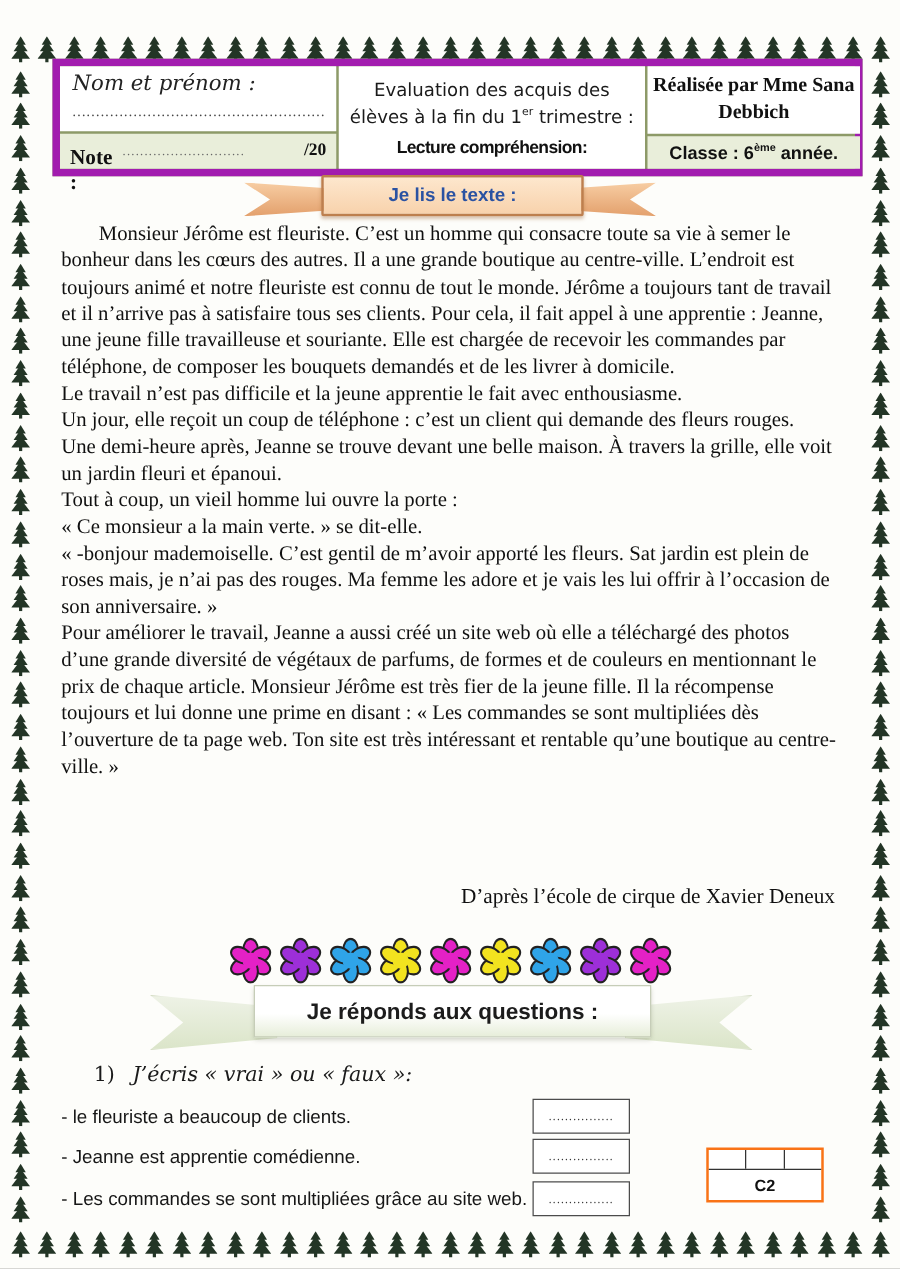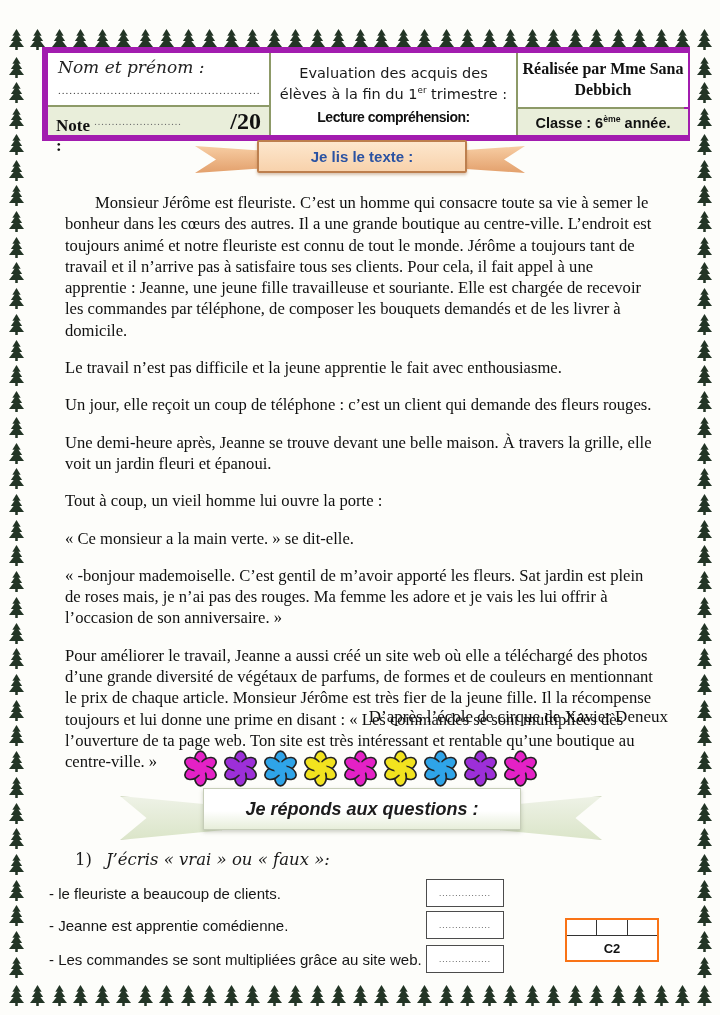--- a/index.html
+++ b/index.html
@@ -19,21 +19,21 @@
     grid-template-columns:221px 245px 170px;border:6px solid #a21caf;background:#8d9a68;grid-gap:2px;}
   .hcol{display:flex;flex-direction:column;grid-gap:2px;gap:2px;}
   .hcell{background:#fff;position:relative;}
   .hcell.green{background:#e9eeda;}
   .name-cell{flex:1;padding:4px 8px 2px 10px;}
   .name-label{font-family:"DejaVu Serif",serif;font-style:italic;font-size:17px;color:#222;}
   .name-dots{display:block;margin-top:7px;font-size:11px;letter-spacing:1px;color:#444;overflow:hidden;white-space:nowrap;}
   .note-cell{height:28px;display:flex;align-items:center;padding:0 8px;}
   .note-label{font-family:"Liberation Serif",serif;font-weight:bold;font-size:17px;color:#111;margin-top:30px;}
   .note-dots{flex:0 1 auto;font-size:10px;color:#666;letter-spacing:1px;overflow:hidden;white-space:nowrap;max-width:120px;}
-  .note-total{font-weight:bold;font-size:24px;color:#111;margin-left:48px;}
+  .note-total{font-weight:bold;font-size:14px;color:#111;margin-left:48px;}
   .title-cell{flex:1;display:flex;flex-direction:column;align-items:center;justify-content:center;padding:2px 6px;text-align:center;}
   .eval-title{font-family:"DejaVu Sans",sans-serif;font-size:14.5px;color:#1a1a1a;line-height:1.45;}
   .eval-sub{font-family:"Liberation Sans",sans-serif;font-weight:bold;font-size:14px;letter-spacing:-0.5px;color:#111;margin-top:4px;}
   .author-cell{flex:1;display:flex;align-items:center;justify-content:center;text-align:center;padding:2px;}
   .author-text{font-family:"Liberation Serif",serif;font-weight:bold;font-size:16px;line-height:1.3;color:#111;}
   .class-cell{height:26px;display:flex;align-items:center;justify-content:center;}
   .class-text{font-family:"Liberation Sans",sans-serif;font-weight:bold;font-size:14.5px;color:#111;}
   sup{font-size:0.6em;}
 
   
@@ -42,29 +42,29 @@
   .ribbon1 .tail.l{left:0;clip-path:polygon(0 0,100% 18%,100% 82%,0 100%,30% 50%);}
   .ribbon1 .tail.r{right:0;clip-path:polygon(100% 0,0 18%,0 82%,100% 100%,70% 50%);}
   .ribbon1 .box{position:absolute;left:62px;top:1px;width:206px;height:29px;background:linear-gradient(#fde7cd,#f8d2ac);
     border:2px solid #bd7f4e;border-radius:2px;display:flex;align-items:center;justify-content:center;
     box-shadow:0 2px 3px rgba(150,90,40,.35);}
   .ribbon1 .box span{font-family:"Liberation Sans",sans-serif;font-weight:bold;font-size:15px;color:#2a52a2;}
 
   
   .reading-text{position:absolute;left:49px;top:176px;width:624px;font-family:"Liberation Serif",serif;
     font-size:16.6px;line-height:21.3px;color:#101010;}
-  .reading-text p{margin:16px;}
+  .reading-text p{margin:0;}
   .reading-text p.indent{text-indent:30px;}
   .attribution{position:absolute;right:52px;top:707px;font-family:"Liberation Serif",serif;font-size:17px;color:#101010;}
 
   
   .flowers{position:absolute;left:0;right:0;top:750px;display:flex;justify-content:center;gap:3px;}
 
   
-  .ribbon2{position:absolute;left:120px;top:786px;width:482px;height:56px;font-style:italic;}
+  .ribbon2{position:absolute;left:120px;top:786px;width:482px;height:56px;}
   .ribbon2 .tail{position:absolute;top:10px;width:100px;height:42px;background:linear-gradient(#eef2e6,#dbe5c9);border:1px solid #cfd8bd;}
   .ribbon2 .tail.l{left:0;clip-path:polygon(0 0,100% 22%,100% 78%,0 100%,26% 50%);}
   .ribbon2 .tail.r{right:0;clip-path:polygon(100% 0,0 22%,0 78%,100% 100%,74% 50%);}
   .ribbon2 .box{position:absolute;left:83px;top:2px;width:316px;height:40px;background:linear-gradient(#ffffff 55%,#e7eeda);
     border:1px solid #c6cdb8;display:flex;align-items:center;justify-content:center;box-shadow:0 2px 4px rgba(90,100,70,.3);}
   .ribbon2 .box span{font-family:"Liberation Sans",sans-serif;font-weight:600;font-size:18px;color:#1c1c1c;}
 
   
   .questions{position:absolute;left:49px;top:850px;width:624px;height:128px;}
   .q-prompt{position:absolute;left:26px;top:0;font-family:"DejaVu Serif",serif;font-style:italic;font-size:16.5px;color:#1a1a1a;}

